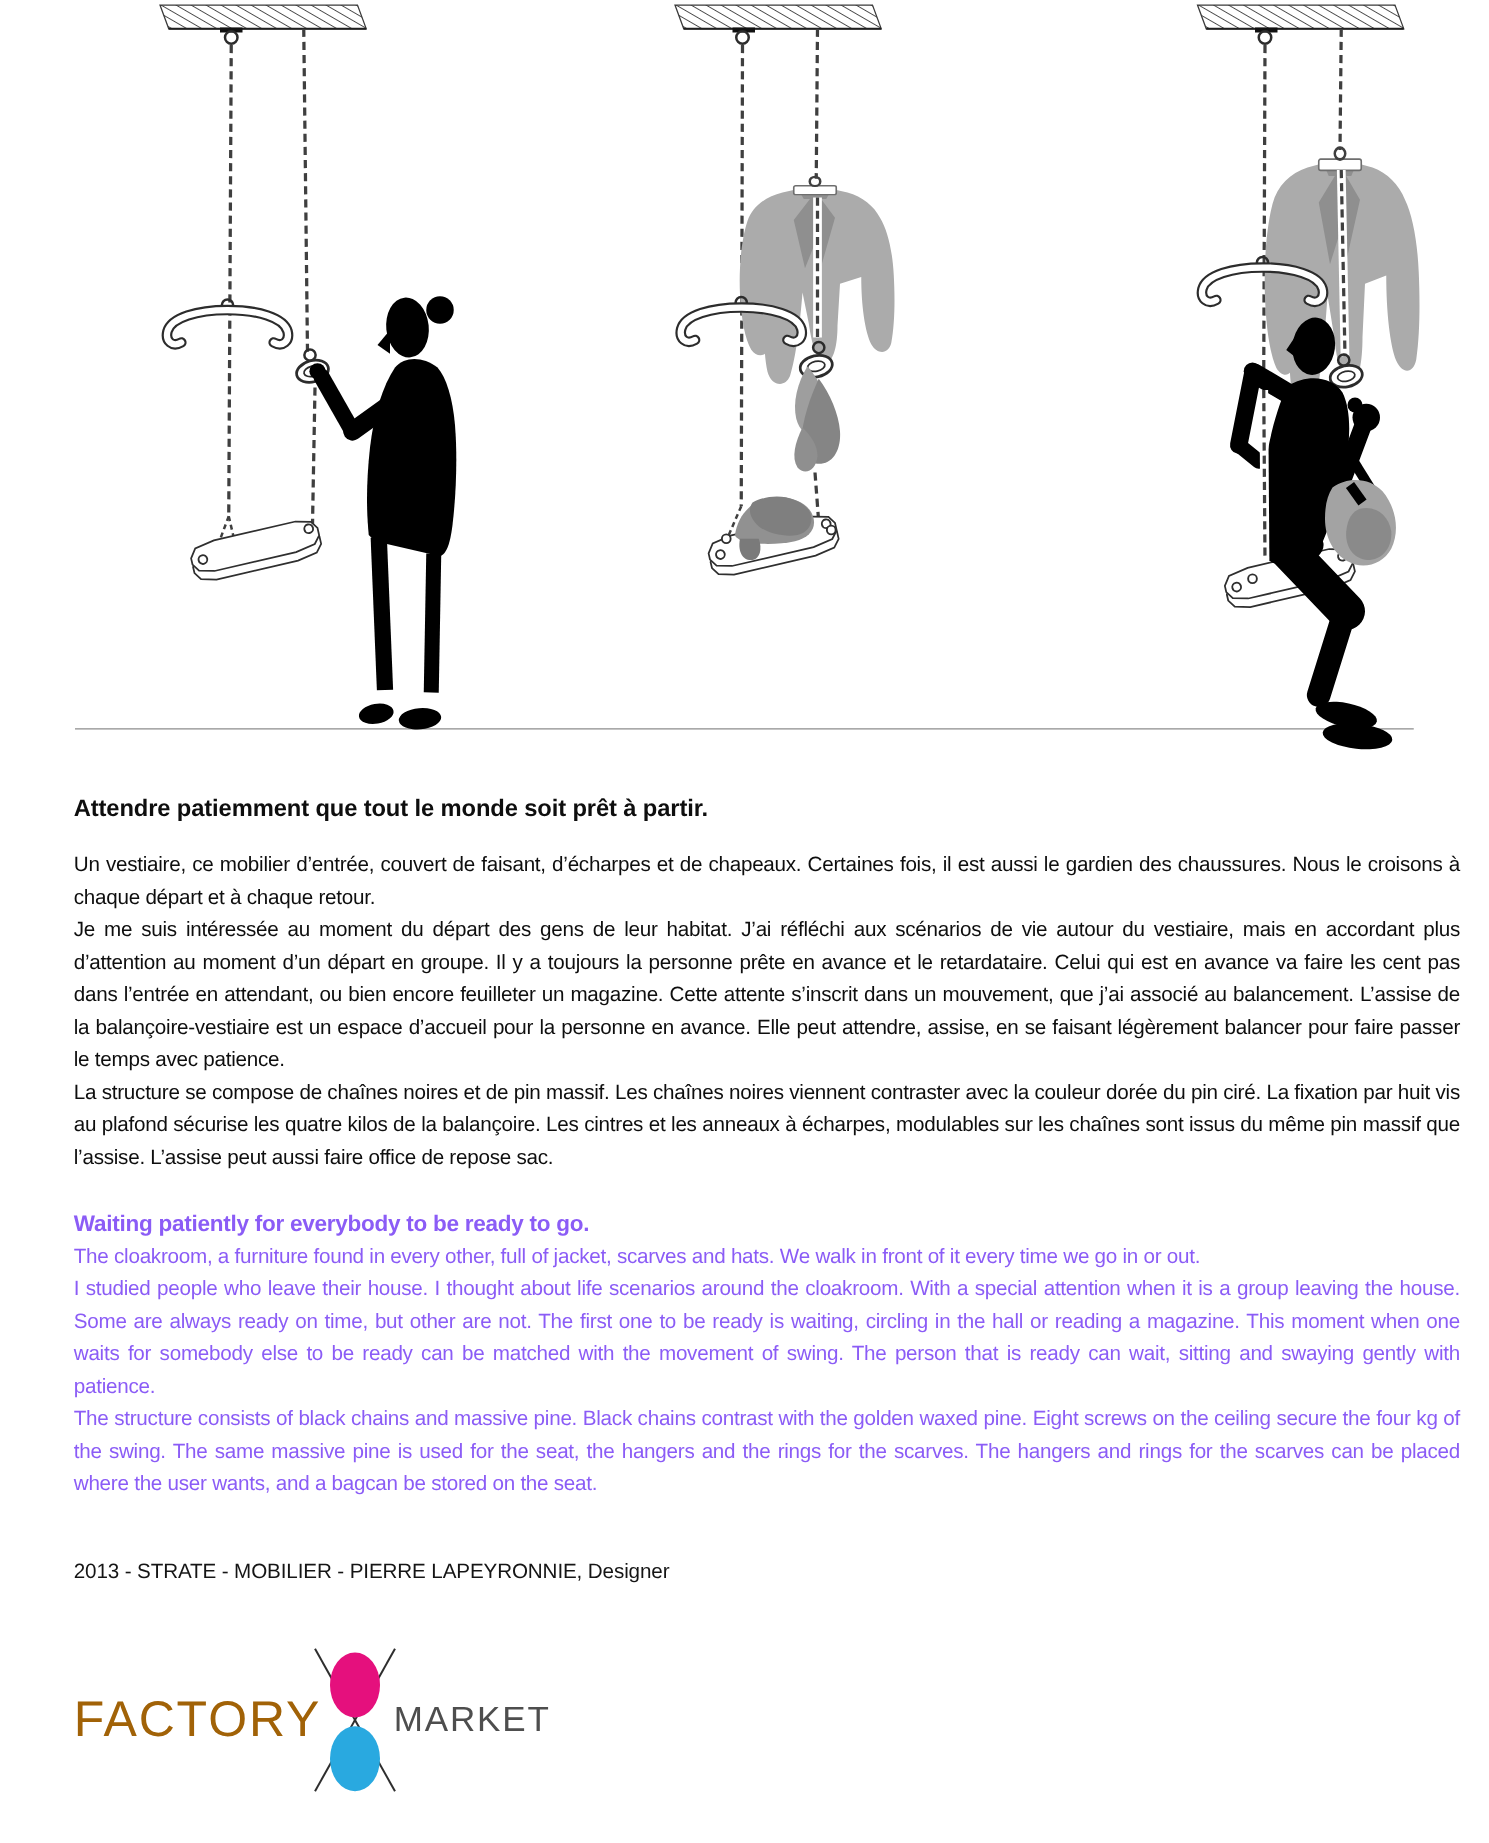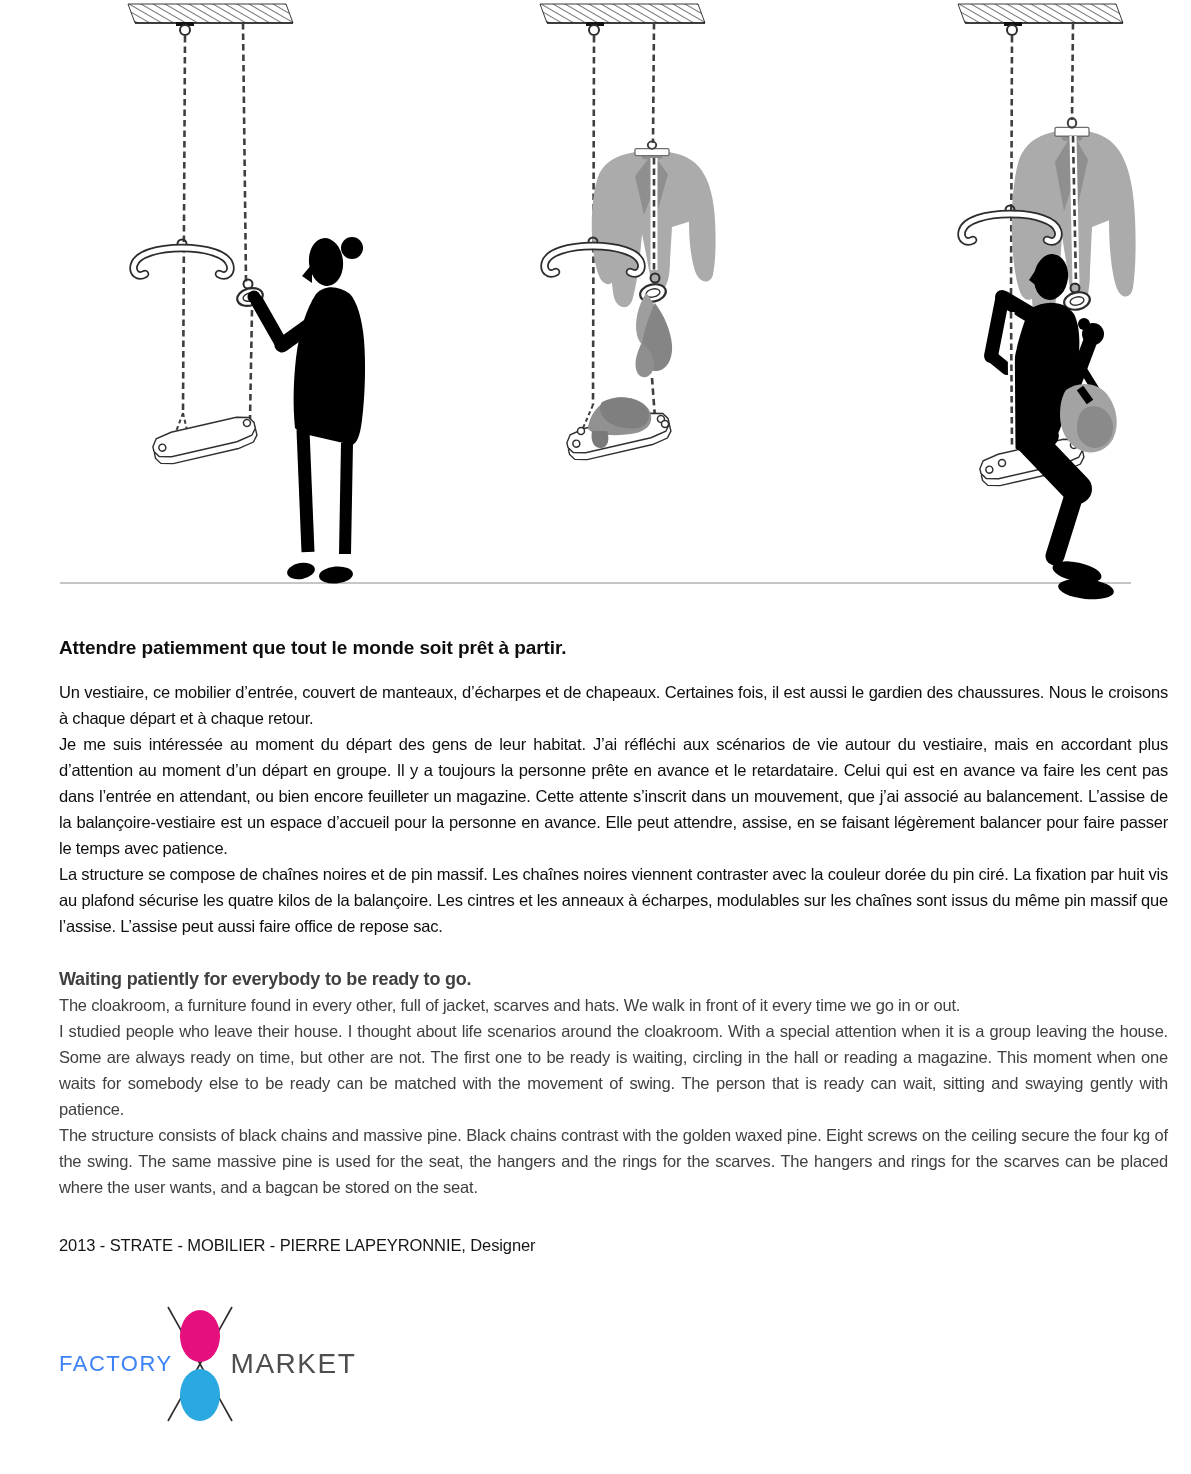--- a/index.html
+++ b/index.html
@@ -10,31 +10,31 @@
   .figure-wrap{width:1191px;height:620px;display:block;}
   .content{padding:0 23px 0 59px;}
   .title{
     font-size:19px;font-weight:bold;letter-spacing:-0.1px;
     margin:15px 0 18px 0;line-height:26px;
   }
   .body-text p{
     margin:0;font-size:16.5px;line-height:26px;letter-spacing:-0.2px;
     text-align:justify;
   }
-  .english{margin-top:27px;color:#404040;}
+  .english{margin-top:27px;color:#8b5cf6;}
   .english .sub-heading{
     font-weight:bold;font-size:18px;line-height:26px;margin:0;
     letter-spacing:-0.2px;text-align:left;
   }
   .credit{
-    margin-top:32px;font-size:16.5px;line-height:26px;letter-spacing:-0.1px;color:#151515;
+    margin-top:44px;font-size:16.5px;line-height:26px;letter-spacing:-0.1px;color:#151515;
   }
   .logo{display:flex;align-items:center;margin:46px 0 0 59px;height:120px;}
   .logo-factory{
-    font-size:22px;font-weight:300;letter-spacing:1.5px;color:#3b82f6;white-space:nowrap;
+    font-size:40px;font-weight:300;letter-spacing:1.5px;color:#a16207;white-space:nowrap;
   }
   .logo-market{
     font-size:28px;font-weight:400;letter-spacing:1.5px;color:#4e4e4e;white-space:nowrap;
   }
   .logo-mark{margin:0 -8px 0 -12px;display:block;}
 </style>
 </head>
 <body>
 
 <svg class="figure-wrap" viewBox="0 0 1191 620" xmlns="http://www.w3.org/2000/svg">
@@ -227,21 +227,21 @@
 
     <line x1="1011" y1="312" x2="1012" y2="448" stroke="#ffffff" stroke-width="7"></line>
     <line x1="1011" y1="312" x2="1012" y2="448" stroke="#3f3f3f" stroke-width="2.6" stroke-dasharray="6.5 4"></line>
   </g>
 </svg>
 
 <div class="content">
   <h1 class="title">Attendre patiemment que tout le monde soit prêt à partir.</h1>
 
   <div class="body-text french">
-    <p>Un vestiaire, ce mobilier d’entrée, couvert de manteaux, d’écharpes et de chapeaux. Certaines fois, il est aussi le gardien des chaussures. Nous le croisons à chaque départ et à chaque retour.</p>
+    <p>Un vestiaire, ce mobilier d’entrée, couvert de faisant, d’écharpes et de chapeaux. Certaines fois, il est aussi le gardien des chaussures. Nous le croisons à chaque départ et à chaque retour.</p>
     <p>Je me suis intéressée au moment du départ des gens de leur habitat. J’ai réfléchi aux scénarios de vie autour du vestiaire, mais en accordant plus d’attention au moment d’un départ en groupe. Il y a toujours la personne prête en avance et le retardataire. Celui qui est en avance va faire les cent pas dans l’entrée en attendant, ou bien encore feuilleter un magazine. Cette attente s’inscrit dans un mouvement, que j’ai associé au balancement. L’assise de la balançoire-vestiaire est un espace d’accueil pour la personne en avance. Elle peut attendre, assise, en se faisant légèrement balancer pour faire passer le temps avec patience.</p>
     <p>La structure se compose de chaînes noires et de pin massif. Les chaînes noires viennent contraster avec la couleur dorée du pin ciré. La fixation par huit vis au plafond sécurise les quatre kilos de la balançoire. Les cintres et les anneaux à écharpes, modulables sur les chaînes sont issus du même pin massif que l’assise. L’assise peut aussi faire office de repose sac.</p>
   </div>
 
   <div class="body-text english">
     <p class="sub-heading">Waiting patiently for everybody to be ready to go.</p>
     <p>The cloakroom, a furniture found in every other, full of jacket, scarves and hats. We walk in front of it every time we go in or out.</p>
     <p>I studied people who leave their house. I thought about life scenarios around the cloakroom. With a special attention when it is a group leaving the house. Some are always ready on time, but other are not. The first one to be ready is waiting, circling in the hall or reading a magazine. This moment when one waits for somebody else to be ready can be matched with the movement of swing. The person that is ready can wait, sitting and swaying gently with patience.</p>
     <p>The structure consists of black chains and massive pine. Black chains contrast with the golden waxed pine. Eight screws on the ceiling secure the four kg of the swing. The same massive pine is used for the seat, the hangers and the rings for the scarves. The hangers and rings for the scarves can be placed where the user wants, and a bagcan be stored on the seat.</p>
   </div>

